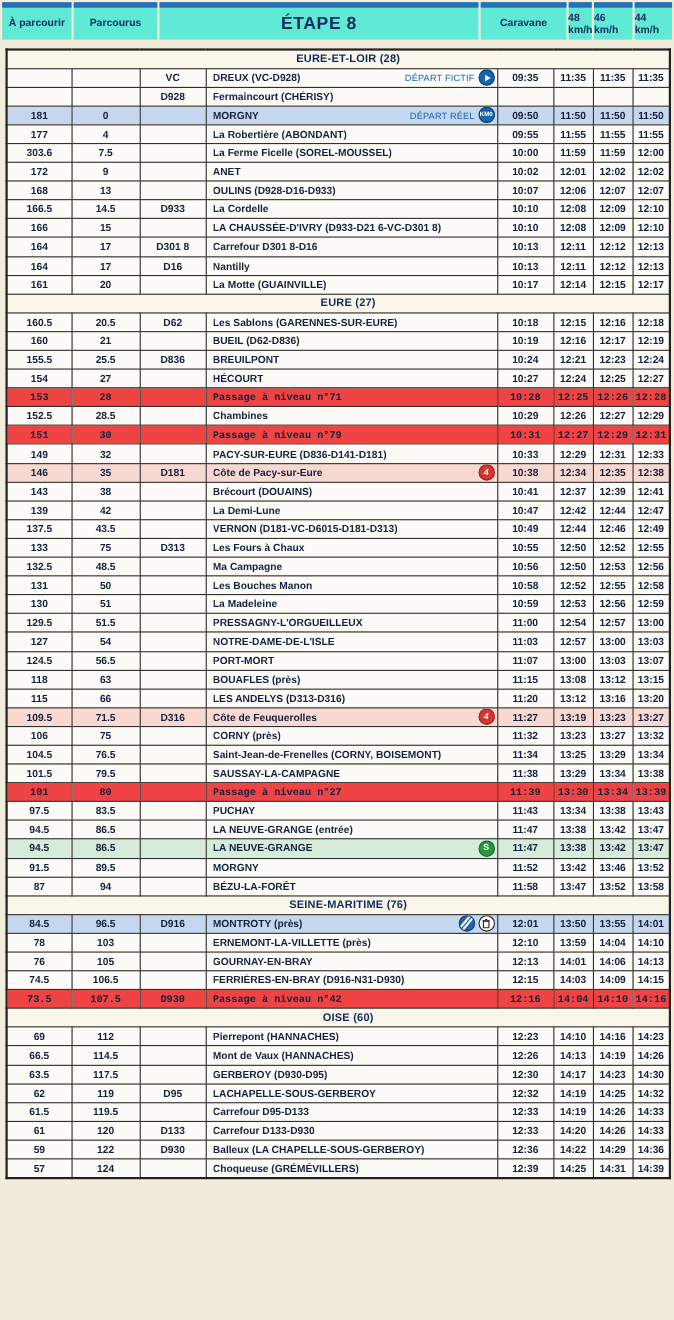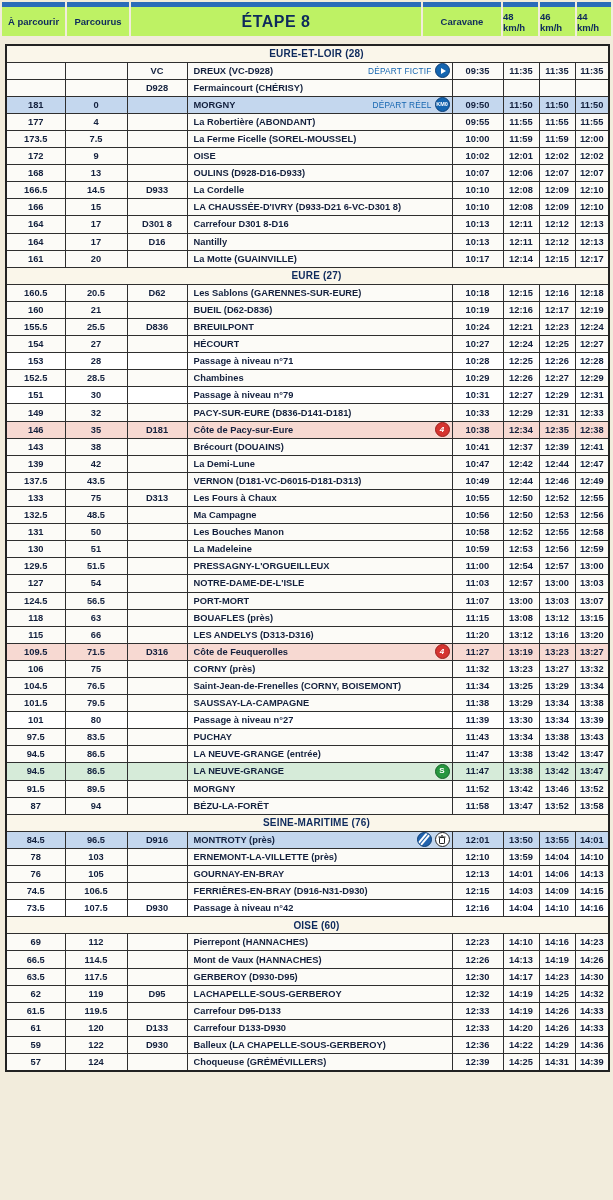--- a/index.html
+++ b/index.html
@@ -10,32 +10,32 @@
     position:relative;
     color:#101c33;
     -webkit-font-smoothing:antialiased;
   }
   
   .hdr{
     position:absolute;left:2px;top:2px;width:609px;height:34px;
     display:flex;gap:2px;
   }
   .hseg{
-    background:#bef264;
+    background:#5eead4;
     border-top:5px solid #2b6cb8;
     box-sizing:border-box;
     display:flex;align-items:center;justify-content:center;
     color:#0e2a5c;font-weight:bold;
     font-size:9.5px;
   }
   .hseg.c1{width:63px}
-  .hseg.c2{width:62px}
+  .hseg.c2{width:76px}
   .hseg.title{flex:1;font-size:16px;letter-spacing:.5px}
   .hseg.c5{width:78px}
-  .hseg.c6{width:35px}
+  .hseg.c6{width:21px}
   .hseg.c7{width:35px}
   .hseg.c8{width:34px}
   
   .tablewrap{position:absolute;left:5px;top:44px;width:603px;}
   table{border-collapse:collapse;table-layout:fixed;width:603px;}
   col.c1{width:59px}col.c2{width:62px}col.c3{width:60px}col.c4{width:265px}
   col.c5{width:51px}col.c6{width:36px}col.c7{width:36px}col.c8{width:34px}
   td{
     border:1px solid #2f2f2f;
     height:17.1px;
@@ -52,21 +52,21 @@
     background:#faf6ea;color:#0e2a5c;
     font-size:10px;font-weight:bold;letter-spacing:.2px;padding-left:20px;
   }
   td.name{text-align:left;padding-left:6px;margin-left:48px;}
   .namerow{display:flex;align-items:center;justify-content:space-between;}
   .nm{overflow:hidden;white-space:nowrap;}
   .right{display:flex;align-items:center;gap:3px;margin-left:4px;flex-shrink:0;}
   .lbl{color:#1465b0;font-size:8.3px;font-weight:normal;letter-spacing:.2px;}
   
   tr.hl-blue td{background:#c4d7ee;}
-  tr.hl-lavender td{background:#ffffff;}
+  tr.hl-lavender td{background:#ef4444;font-family:Liberation Mono, monospace;}
   tr.hl-pink td{background:#f7d9d2;}
   tr.hl-green td{background:#d6ebd9;}
   
   .ico{
     width:13px;height:13px;border-radius:50%;
     display:inline-flex;align-items:center;justify-content:center;
     flex-shrink:0;
     font-size:8px;font-weight:bold;color:#fff;line-height:1;
   }
   .ico.play{background:#1465b0;border:1px solid #0d3e74;}
@@ -169,40 +169,40 @@
             <div class="namerow">
               <span class="nm">La Robertière (ABONDANT)</span>
             </div>
           </td>
           <td>09:55</td>
           <td>11:55</td>
           <td>11:55</td>
           <td>11:55</td>
         </tr>
         <tr>
-          <td>173.5</td>
+          <td>303.6</td>
           <td>7.5</td>
           <td></td>
           <td class="name">
             <div class="namerow">
               <span class="nm">La Ferme Ficelle (SOREL-MOUSSEL)</span>
             </div>
           </td>
           <td>10:00</td>
           <td>11:59</td>
           <td>11:59</td>
           <td>12:00</td>
         </tr>
         <tr>
           <td>172</td>
           <td>9</td>
           <td></td>
           <td class="name">
             <div class="namerow">
-              <span class="nm">OISE</span>
+              <span class="nm">ANET</span>
             </div>
           </td>
           <td>10:02</td>
           <td>12:01</td>
           <td>12:02</td>
           <td>12:02</td>
         </tr>
         <tr>
           <td>168</td>
           <td>13</td>

